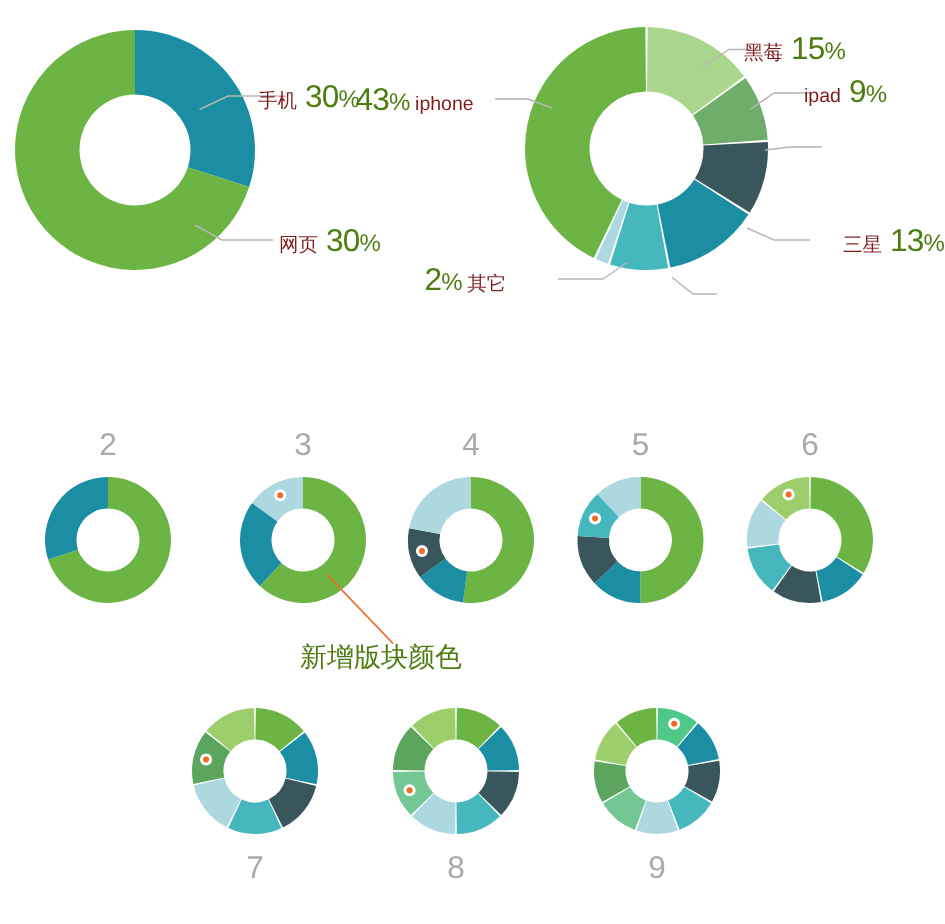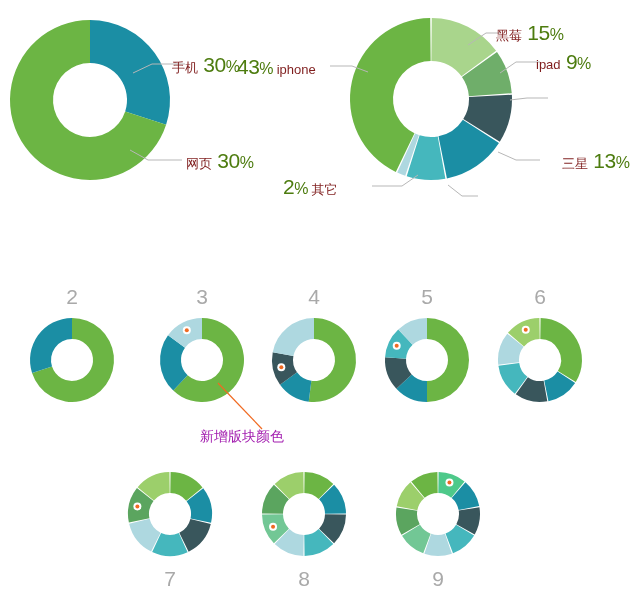--- a/index.html
+++ b/index.html
@@ -53,22 +53,22 @@
     font-size: 21px;
     color: #a9a9a9;
     font-weight: 300;
     text-align: center;
     width: 40px;
     line-height: 1;
   }
 
   .note {
     position: absolute;
-    color: #a21caf;
-    font-size: 14px;
+    color: #4d7c0f;
+    font-size: 18px;
     white-space: nowrap;
     line-height: 1;
   }
 
   .leaders { position: absolute; left:0; top:0; width:630px; height:616px; pointer-events:none; }
 </style>
 </head>
 <body>
 
 <div class="stage">

